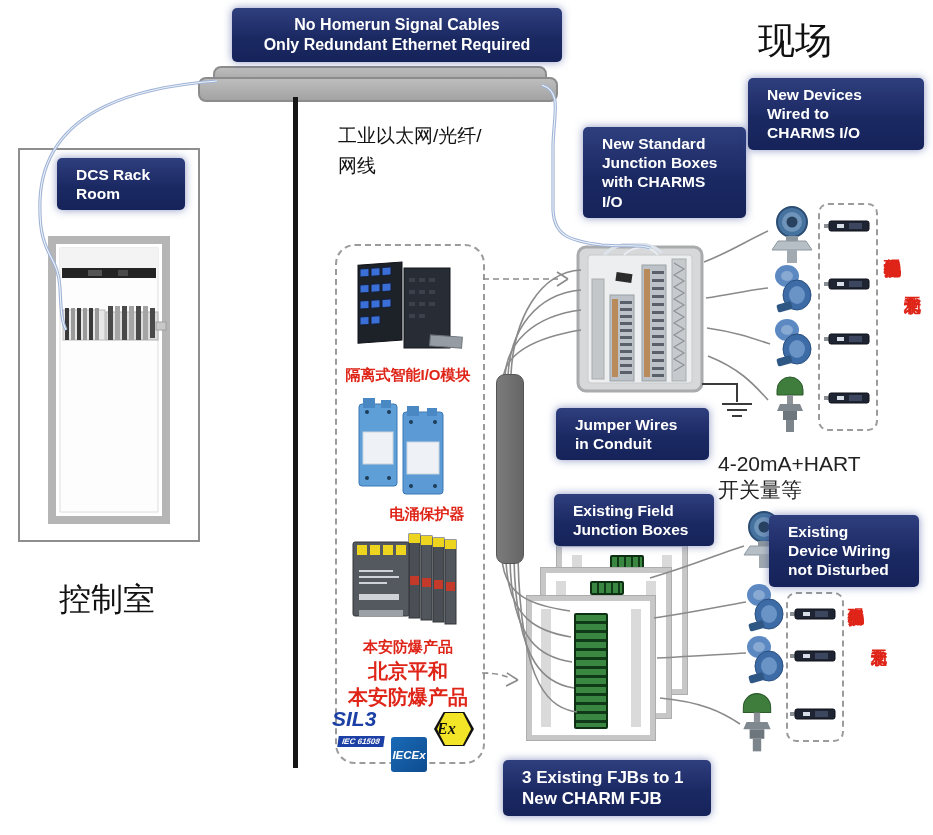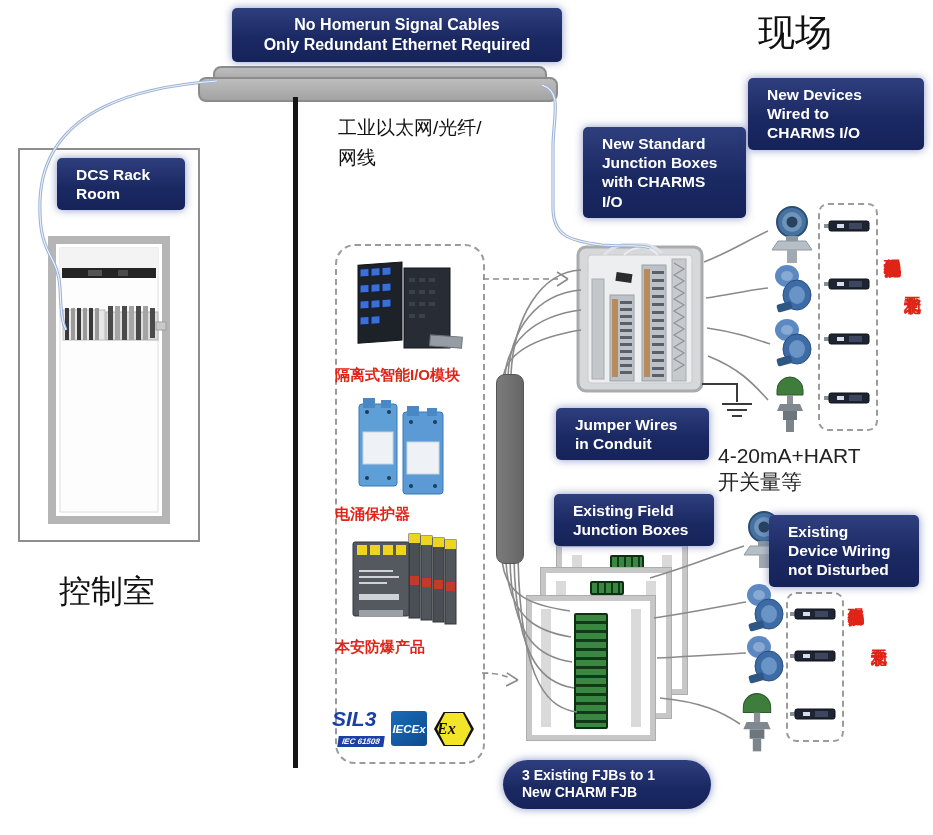--- a/index.html
+++ b/index.html
@@ -6,22 +6,22 @@
   #stage{position:relative;width:933px;height:835px;background:#fff;overflow:hidden;
          font-family:"Liberation Sans",sans-serif;}
   .abs{position:absolute;}
   
   .navy{position:absolute;z-index:10;background:linear-gradient(180deg,#2f3f7e 0%,#1b2963 55%,#16235a 100%);
         color:#fff;font-weight:700;font-size:15.5px;line-height:1.24;border-radius:5px;
         padding:7px 19px;box-shadow:0 0 9px rgba(46,63,142,.55);}
   .navy div{white-space:nowrap;}
   .navy.center{text-align:center;}
   
-  .cn-big{position:absolute;z-index:10;color:#111;font-weight:500;}
-  .redlab{position:absolute;z-index:10;color:#df2418;font-weight:700;text-align:left;}
+  .cn-big{position:absolute;z-index:10;color:#111;font-weight:500;margin-top:8px;}
+  .redlab{position:absolute;z-index:10;color:#df2418;font-weight:700;text-align:center;}
   .vtext{position:absolute;z-index:10;color:#df2418;font-weight:700;
          writing-mode:vertical-rl;text-orientation:upright;line-height:1.0;}
   .dashedbox{position:absolute;z-index:3;border:2px dashed #9b9b9b;background:transparent;}
   .fjb{position:absolute;background:#fff;border:5px solid #c7c7c7;outline:1px solid #adadad;}
   .fjb .post{position:absolute;top:8px;bottom:8px;width:10px;background:#dadada;}
   .greenV{position:absolute;border:2px solid #0d2f12;border-radius:2px;
           background:repeating-linear-gradient(180deg,#3a8742 0 6px,#103a17 6px 9px);}
   .greenH{position:absolute;border:2px solid #0d2f12;border-radius:2px;
           background:repeating-linear-gradient(90deg,#3a8742 0 5px,#103a17 5px 7px);}
   .tray{position:absolute;background:linear-gradient(180deg,#bdbdbd,#a3a3a3);
@@ -185,21 +185,21 @@
       <rect x="50" y="18" width="40" height="82" rx="3" fill="#5b9ad4" stroke="#3a78b4"></rect>
       <rect x="54" y="12" width="12" height="10" fill="#4a88c4"></rect>
         <rect x="74" y="14" width="10" height="8" fill="#4a88c4"></rect>
       <rect x="54" y="48" width="32" height="32" fill="#eef2f6" stroke="#c9d4dd"></rect>
       <circle cx="58" cy="28" r="2" fill="#1d3c58"></circle>
         <circle cx="82" cy="28" r="2" fill="#1d3c58"></circle>
       <circle cx="58" cy="92" r="2" fill="#1d3c58"></circle>
         <circle cx="82" cy="92" r="2" fill="#1d3c58"></circle>
     </g>
   </svg>
-  <div class="redlab" style="left:335px;top:505px;width:146px;font-size:15px;">电涌保护器</div>
+  <div class="redlab" style="left:354px;top:505px;width:146px;font-size:15px;">电涌保护器</div>
 
   <svg class="devsvg" style="left:347px;top:528px;z-index:4;" width="118" height="102" viewBox="0 0 118 102">
     <g>
       <rect x="62" y="6" width="11" height="84" fill="#4a4e55" stroke="#33363b"></rect>
       <rect x="74" y="8" width="11" height="84" fill="#51555c" stroke="#33363b"></rect>
       <rect x="86" y="10" width="11" height="84" fill="#4a4e55" stroke="#33363b"></rect>
       <rect x="98" y="12" width="11" height="84" fill="#51555c" stroke="#33363b"></rect>
       <g fill="#edd51f">
           <rect x="62" y="6" width="11" height="9"></rect>
           <rect x="74" y="8" width="11" height="9"></rect>
@@ -223,26 +223,30 @@
     <g fill="#cfd3d8">
         <rect x="12" y="42" width="34" height="2"></rect>
         <rect x="12" y="48" width="40" height="2"></rect>
       <rect x="12" y="54" width="28" height="2"></rect>
         <rect x="12" y="66" width="40" height="6"></rect>
       </g>
     <rect x="12" y="82" width="44" height="6" fill="#9aa0a6"></rect>
   </svg>
   <div class="redlab" style="left:335px;top:638px;width:146px;font-size:15px;">本安防爆产品</div>
 
+  <div class="redlab" style="left:335px;top:658px;width:146px;font-size:20px;line-height:1.3;">
+    <div>北京平和</div>
+    <div>本安防爆产品</div>
+  </div>
 
   <div class="sil" style="left:332px;top:710px;">
     <span class="txt">SIL3</span><br>
     <span class="badge">IEC 61508</span>
   </div>
-  <div class="iecex" style="left:391px;top:711px;">
+  <div class="iecex" style="left:391px;top:737px;">
     <span>IECEx</span>
   </div>
   <div class="hexO" style="left:434px;top:712px;">
     <div class="hexI">
         <span>Ex</span>
       </div>
   </div>
 
   <div class="navy" style="left:583px;top:127px;width:125px;">
     <div>New Standard</div>
@@ -261,21 +265,21 @@
   </div>
   <div class="navy" style="left:554px;top:494px;width:122px;">
     <div>Existing Field</div>
     <div>Junction Boxes</div>
   </div>
   <div class="navy" style="left:769px;top:515px;width:112px;">
     <div>Existing</div>
     <div>Device Wiring</div>
     <div>not Disturbed</div>
   </div>
-  <div class="navy" style="left:503px;top:760px;width:170px;font-size:14px;border-radius:27px;">
+  <div class="navy" style="left:503px;top:760px;width:170px;font-size:17px;">
     <div>3 Existing FJBs to 1</div>
     <div>New CHARM FJB</div>
   </div>
 
   <div class="cn-big" style="left:718px;top:443px;font-size:21px;line-height:1.25;color:#222;">
     <div>4-20mA+HART</div>
     <div>开关量等</div>
   </div>
 
   <svg class="devsvg" style="left:576px;top:243px;z-index:4;" width="130" height="152" viewBox="0 0 130 152">

